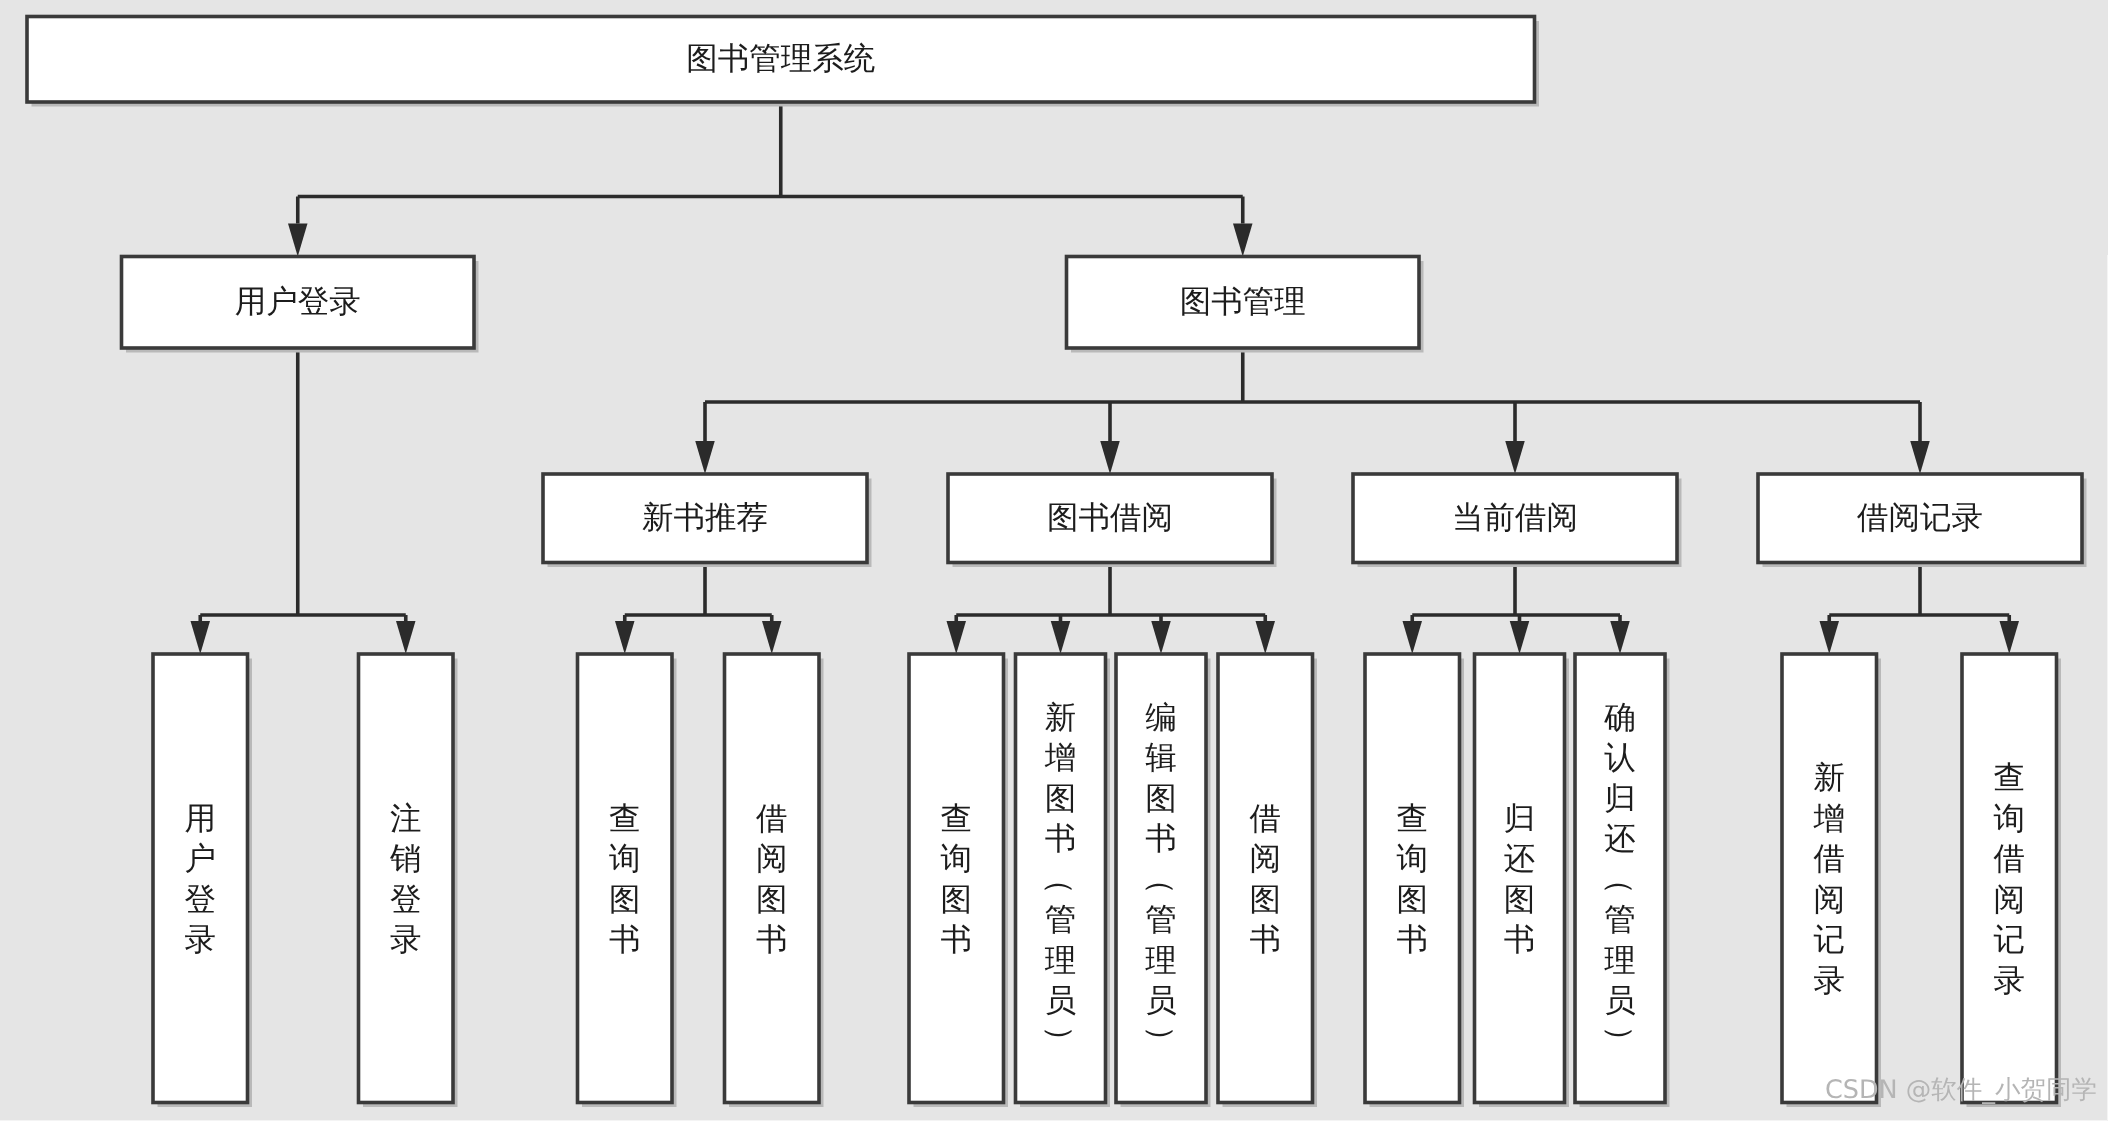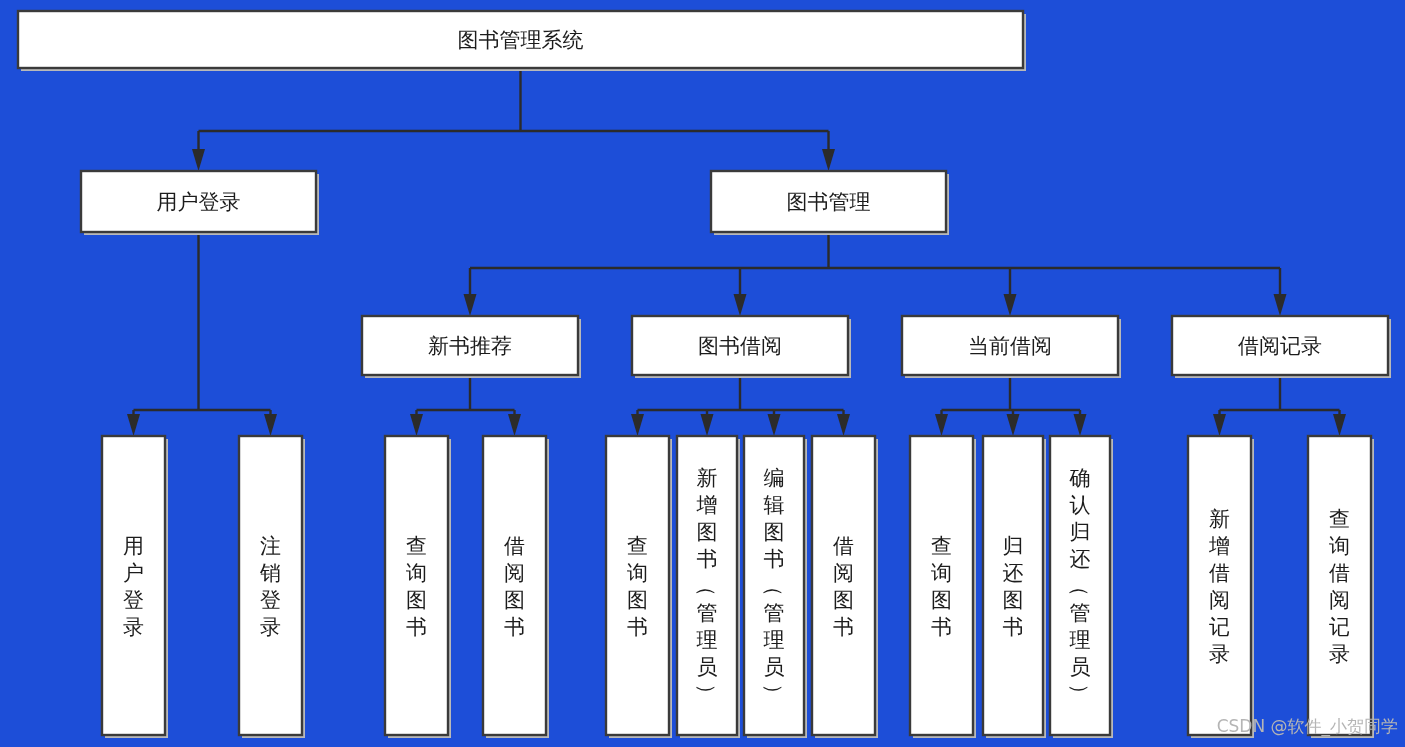--- a/index.html
+++ b/index.html
@@ -8,21 +8,21 @@
     padding: 0;
     background: #ffffff;
   }
   body {
     font-family: "DejaVu Sans", "Liberation Sans", sans-serif;
   }
   #diagram-root {
     position: relative;
     width: 1405px;
     height: 747px;
-    background: #1d4ed8;
+    background: #e5e5e5;
     overflow: hidden;
   }
   svg#tree-svg {
     position: absolute;
     left: 0;
     top: 0;
     width: 1405px;
     height: 747px;
     display: block;
   }

